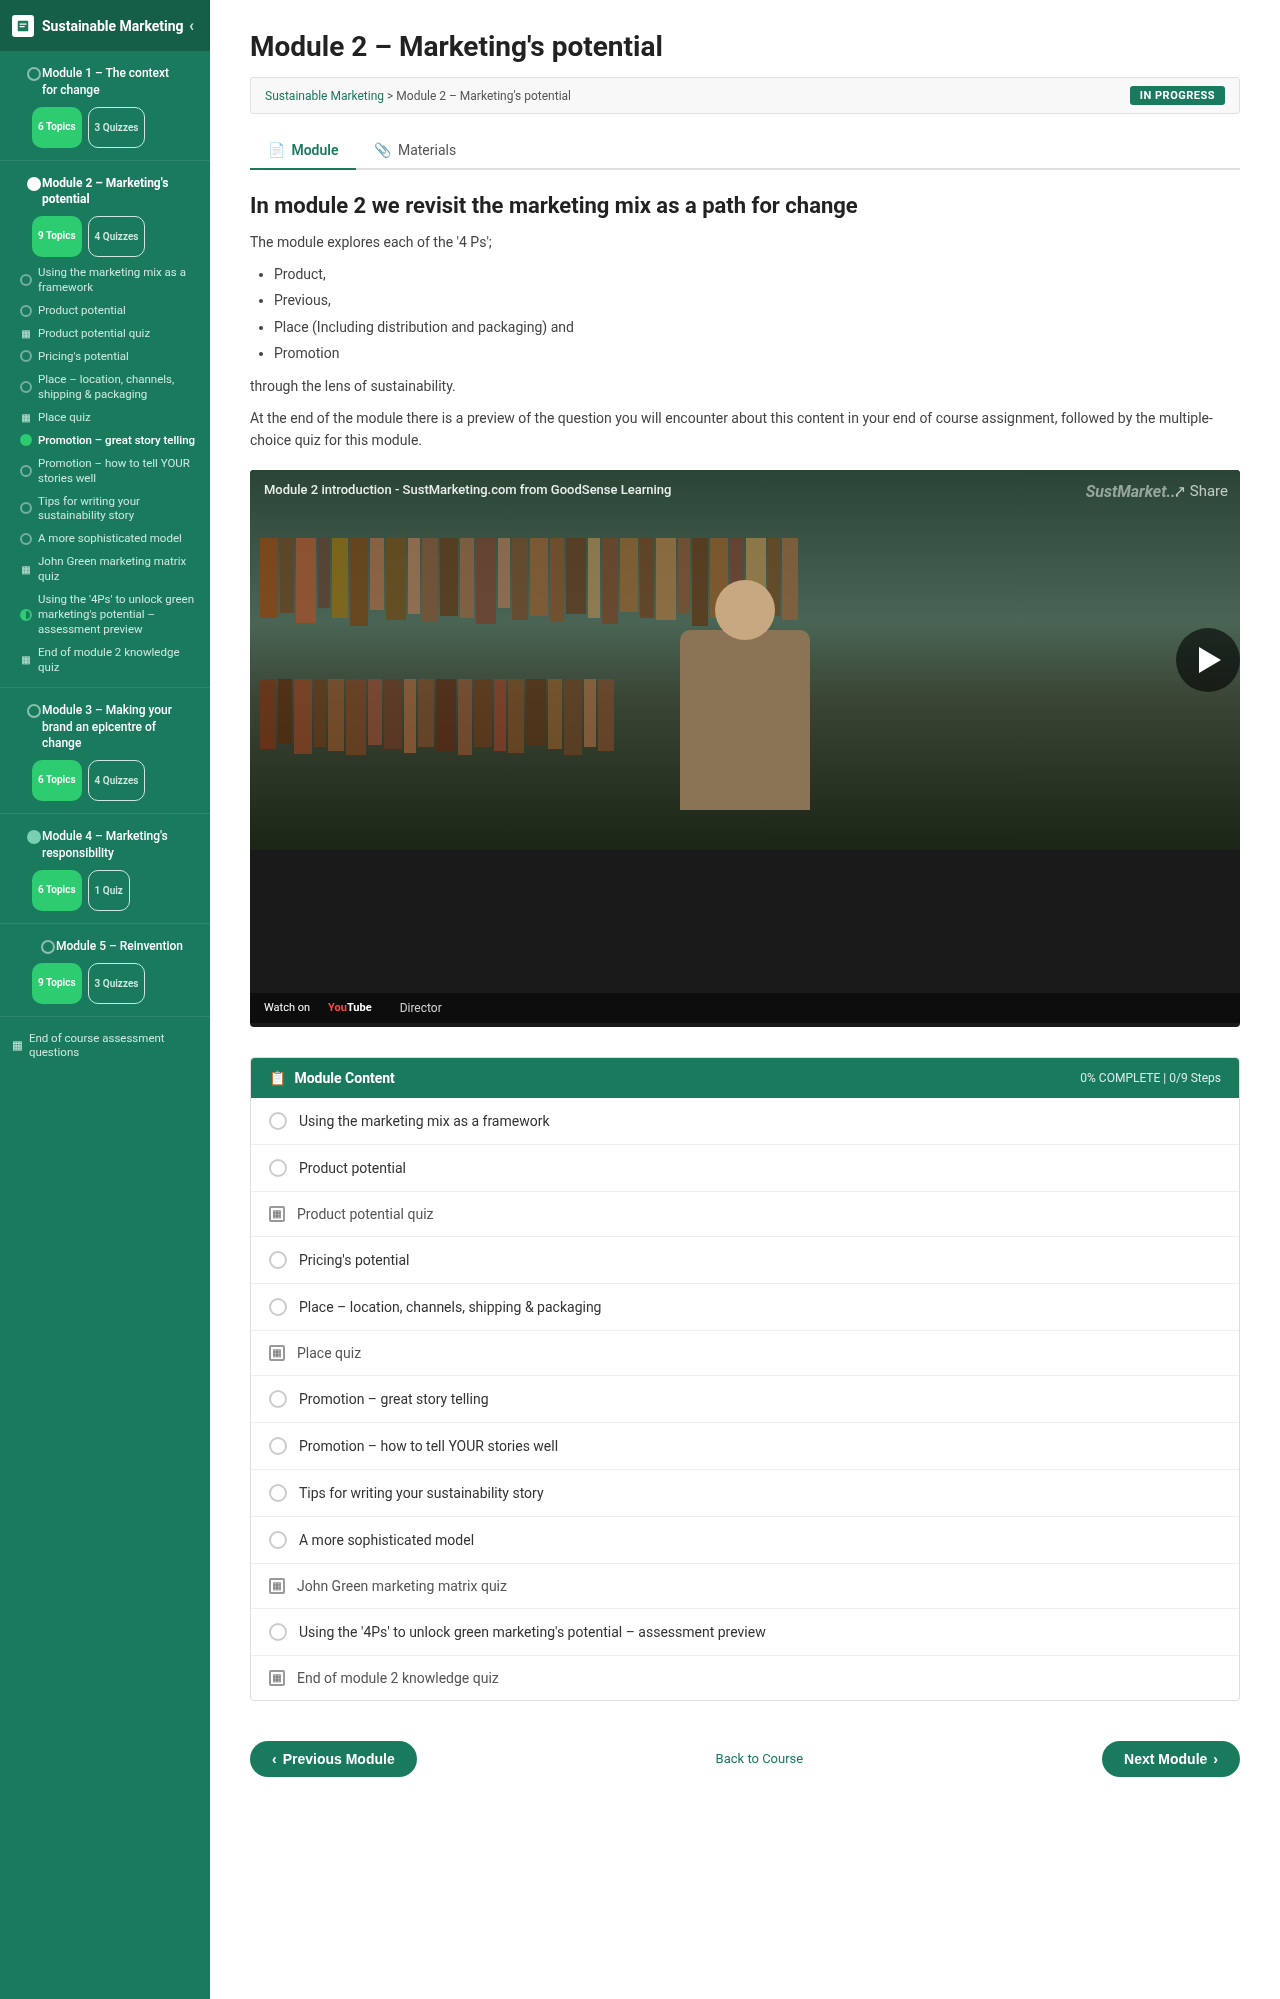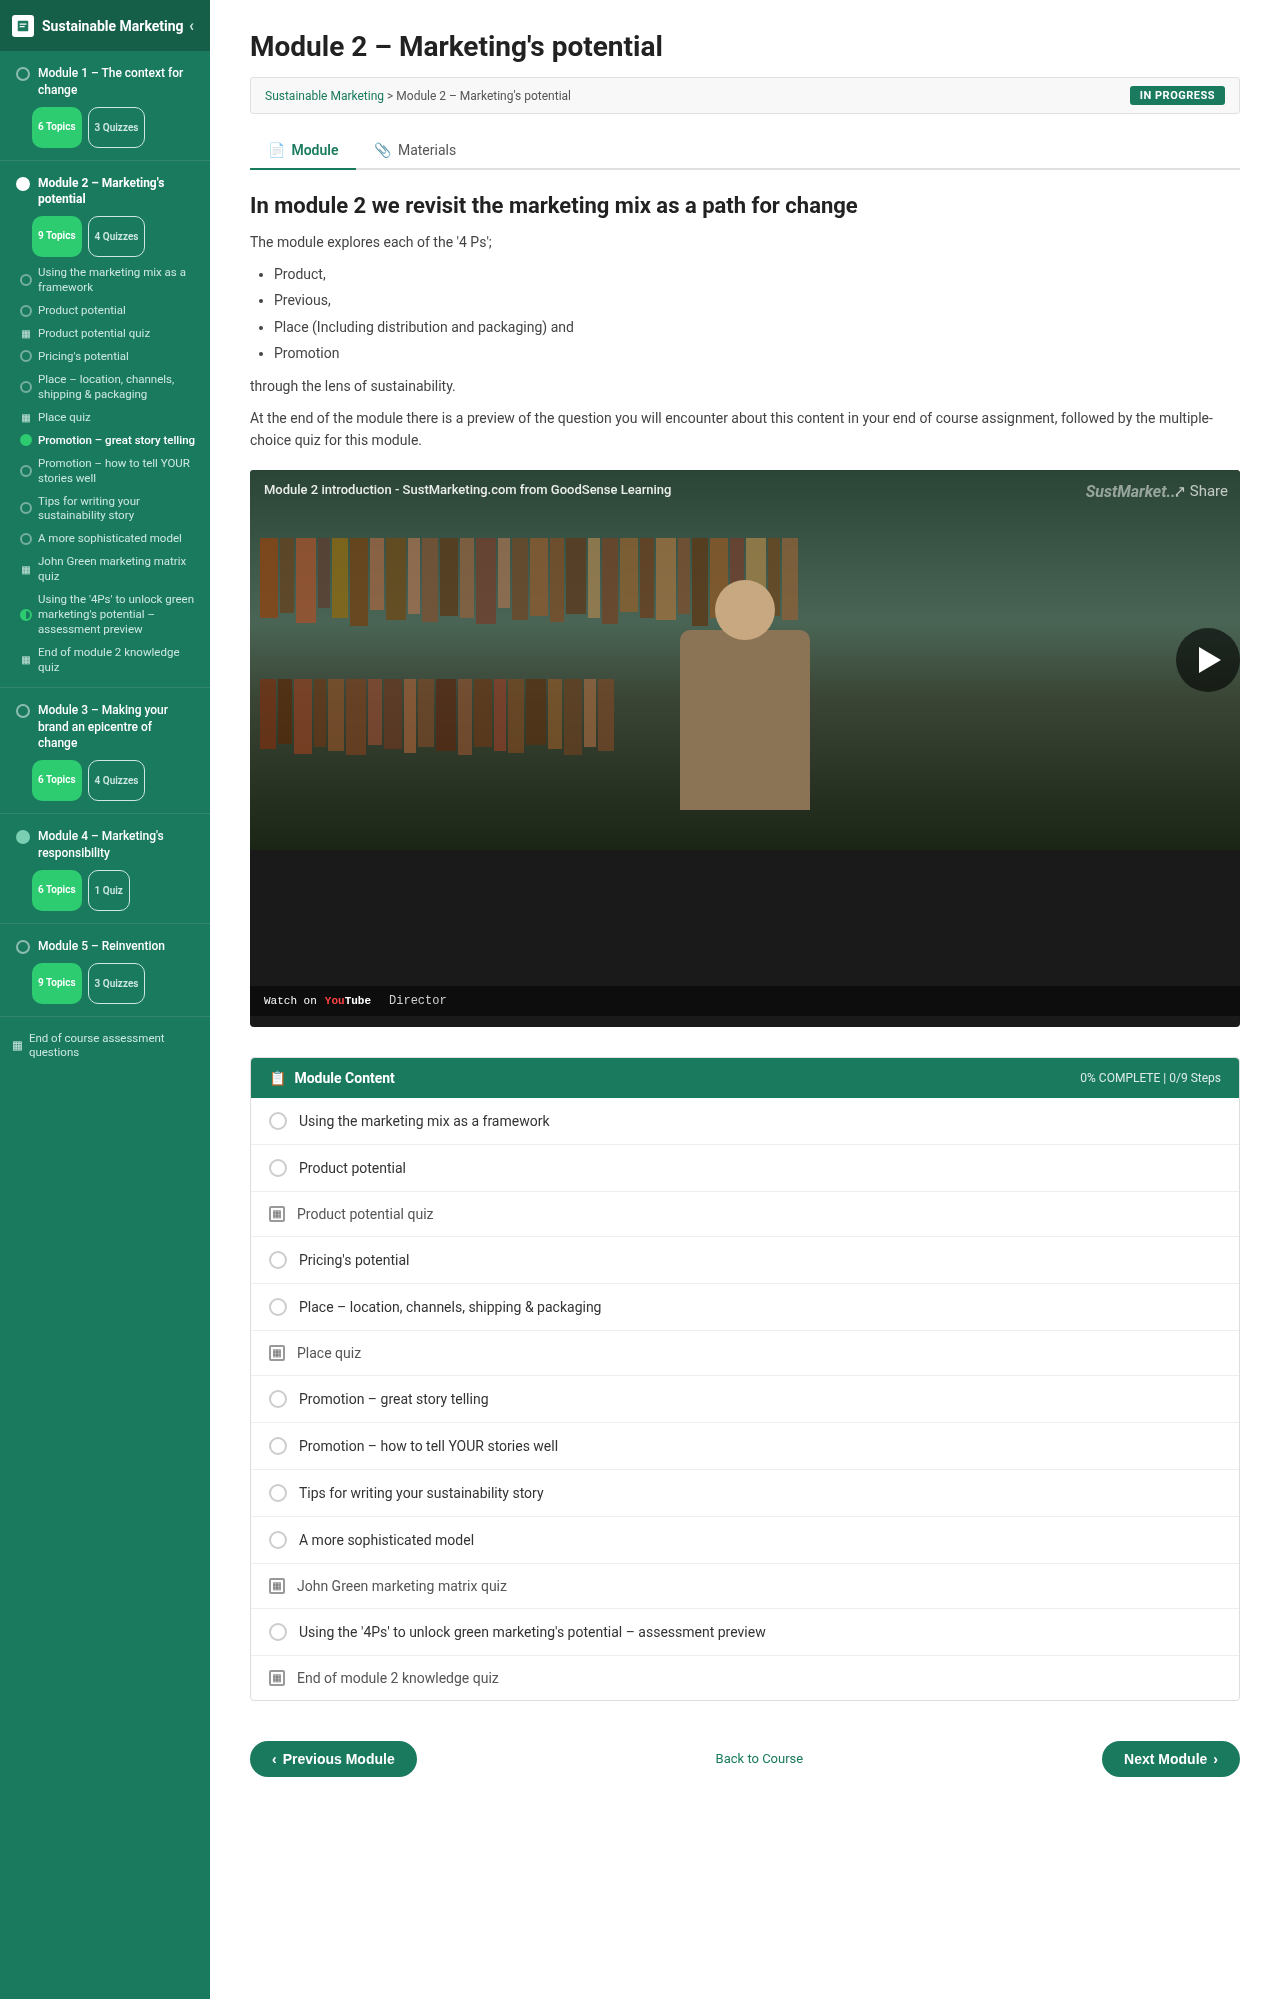--- a/index.html
+++ b/index.html
@@ -44,23 +44,24 @@
     .sidebar-toggle {
       cursor: pointer;
       font-size: 16px;
       color: #cce8e0;
       padding: 2px 4px;
     }
     .sidebar-section { padding: 8px 0; border-bottom: 1px solid rgba(255,255,255,0.1); }
     .module-header {
       display: flex;
       align-items: flex-start;
-      padding: 6px 16px;
-      gap: 8px;
-      cursor: pointer;
+      padding: 6px 27px;
+      gap: 1px;
+      cursor: pointer;
+      justify-content: flex-end;
     }
     .module-circle {
       width: 14px; height: 14px;
       border-radius: 50%;
       border: 2px solid rgba(255,255,255,0.5);
       flex-shrink: 0;
       margin-top: 2px;
     }
     .module-circle.active { background: #fff; border-color: #fff; }
     .module-circle.completed { background: #7acfb3; border-color: #7acfb3; }
@@ -231,27 +232,26 @@
     }
     .play-btn::after {
       content: '';
       border-left: 22px solid #fff;
       border-top: 13px solid transparent;
       border-bottom: 13px solid transparent;
       margin-left: 4px;
     }
     .video-bottom-bar {
       position: absolute;
-      bottom: 11px; left: 0; right: 0;
+      bottom: 4px; left: 0; right: 0;
       background: rgba(0,0,0,0.5);
       padding: 8px 14px;
       display: flex;
       align-items: center;
-      gap: 8px;
-      font-family: Liberation Mono, monospace;
+      gap: 18px;
     }
 
     
     .module-content-section {
       background: #fff;
       border: 1px solid #ddd;
       border-radius: 4px;
       margin-top: 20px;
     }
     .module-content-header {

